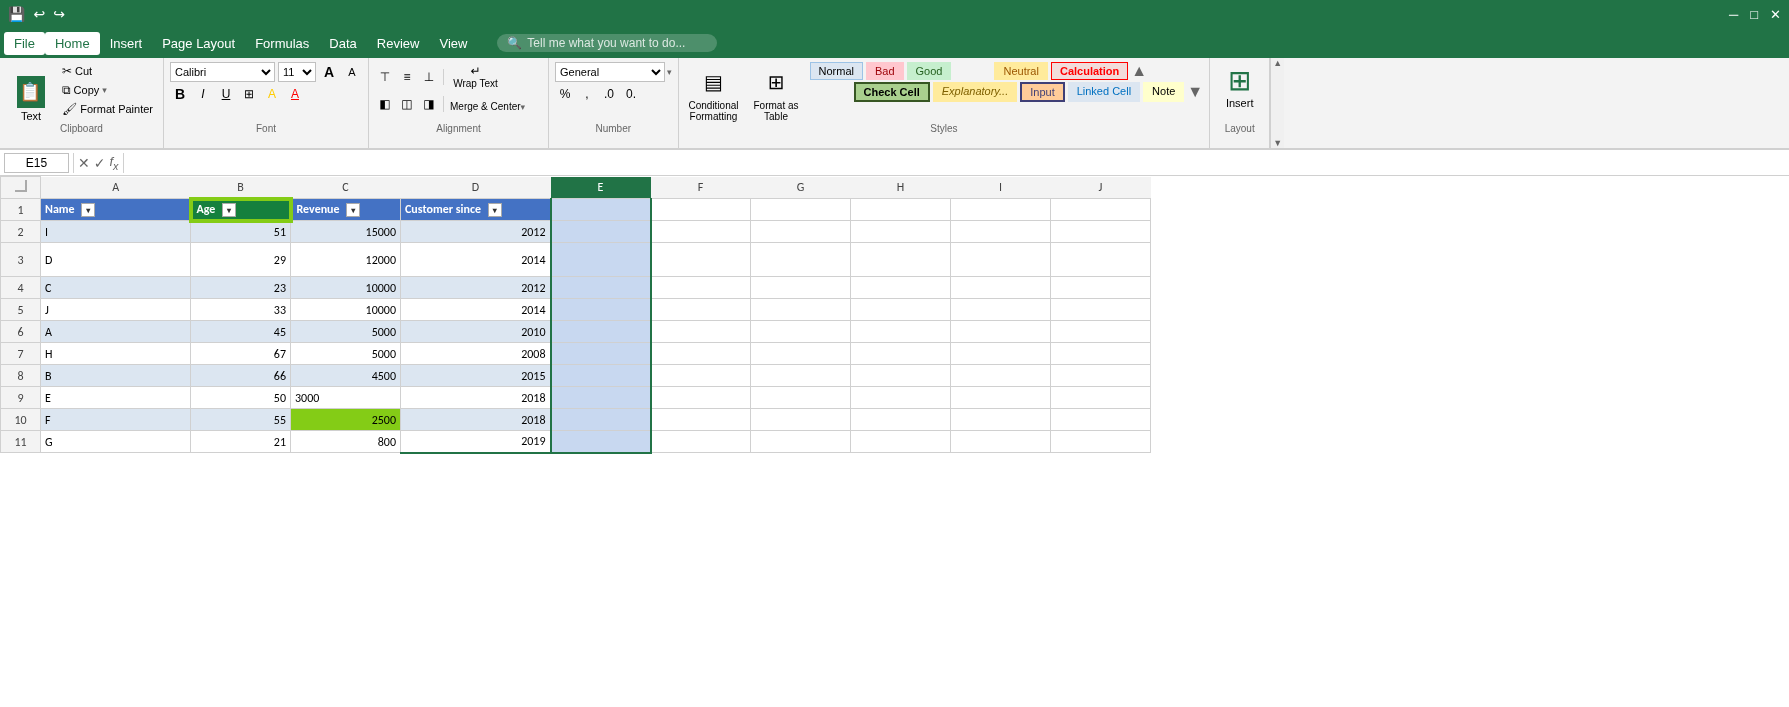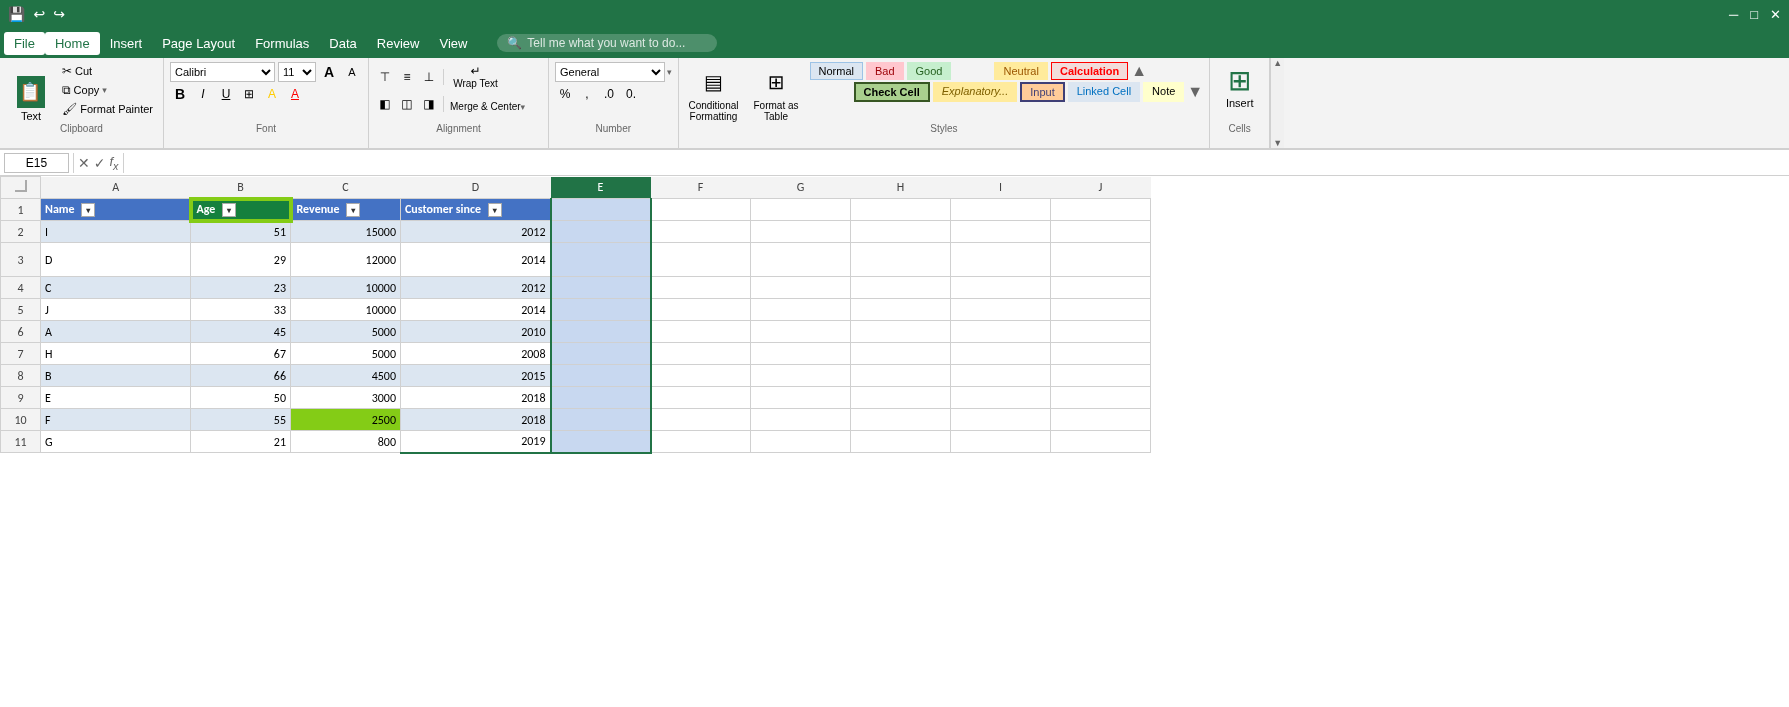--- a/index.html
+++ b/index.html
@@ -318,21 +318,21 @@
       </div>
     </div>
     <div style="position:absolute; bottom:14px; left:50%; transform:translateX(-50%); font-size:10px; color:#666;">Styles</div>
   </div>
 
   <div style="padding:4px 10px 0 10px; border-right:1px solid #d0d0d0; display:flex; flex-direction:column; align-items:center; justify-content:flex-start; position:relative; min-width:60px;">
     <div class="insert-btn">
       <div style="font-size:28px; color:#217346;">⊞</div>
       <span style="font-size:11px;">Insert</span>
     </div>
-    <div style="position:absolute; bottom:14px; left:50%; transform:translateX(-50%); font-size:10px; color:#666; white-space:nowrap;">Cells</div>
+    <div style="position:absolute; bottom:14px; left:50%; transform:translateX(-50%); font-size:10px; color:#666; white-space:nowrap;">Layout</div>
   </div>
 
   <div style="display:flex; flex-direction:column; justify-content:space-between; width:14px; border-left:1px solid #d0d0d0; background:#f0f0f0;">
     <span style="font-size:9px; text-align:center; color:#666; cursor:pointer;">▲</span>
     <span style="font-size:9px; text-align:center; color:#666; cursor:pointer;">▼</span>
   </div>
 </div>
 
 <div style="display:flex; align-items:center; height:26px; border-bottom:1px solid #d0d0d0; background:white; padding:0 4px; gap:4px;">
   <input type="text" value="E15" class="cell-ref" style="width: 65px; height: 20px; border: 1px solid rgb(192, 192, 192); font-size: 12px; padding: 0px 4px; text-align: center;">
@@ -498,21 +498,21 @@
         <td style="border:1px solid #d0d0d0; height:22px;"></td>
         <td style="border:1px solid #d0d0d0; height:22px;"></td>
         <td style="border:1px solid #d0d0d0; height:22px;"></td>
         <td style="border:1px solid #d0d0d0; height:22px;"></td>
       </tr>
 
       <tr>
         <td style="background:#f3f3f3; text-align:center; border:1px solid #d0d0d0; font-size:12px; color:#444;">9</td>
         <td style="background:#ffffff; border:1px solid #d0d0d0; padding:0 4px; height:22px;">E</td>
         <td style="background:#ffffff; border:1px solid #d0d0d0; padding:0 4px; height:22px; text-align:right;">50</td>
-        <td style="background:#ffffff; border:1px solid #d0d0d0; padding:0 4px; height:22px; text-align:right;">3000</td>
+        <td style="background:#ffffff; border:1px solid #d0d0d0; padding:0 4px; height:22px; text-align:left;">3000</td>
         <td style="background:#ffffff; border:1px solid #d0d0d0; padding:0 4px; height:22px; text-align:right;">2018</td>
         <td style="background:#c8d8f0; border:1px solid #d0d0d0; border-left:2px solid #217346; border-right:2px solid #217346; height:22px;"></td>
         <td style="border:1px solid #d0d0d0; height:22px;"></td>
         <td style="border:1px solid #d0d0d0; height:22px;"></td>
         <td style="border:1px solid #d0d0d0; height:22px;"></td>
         <td style="border:1px solid #d0d0d0; height:22px;"></td>
         <td style="border:1px solid #d0d0d0; height:22px;"></td>
       </tr>
 
       <tr>

